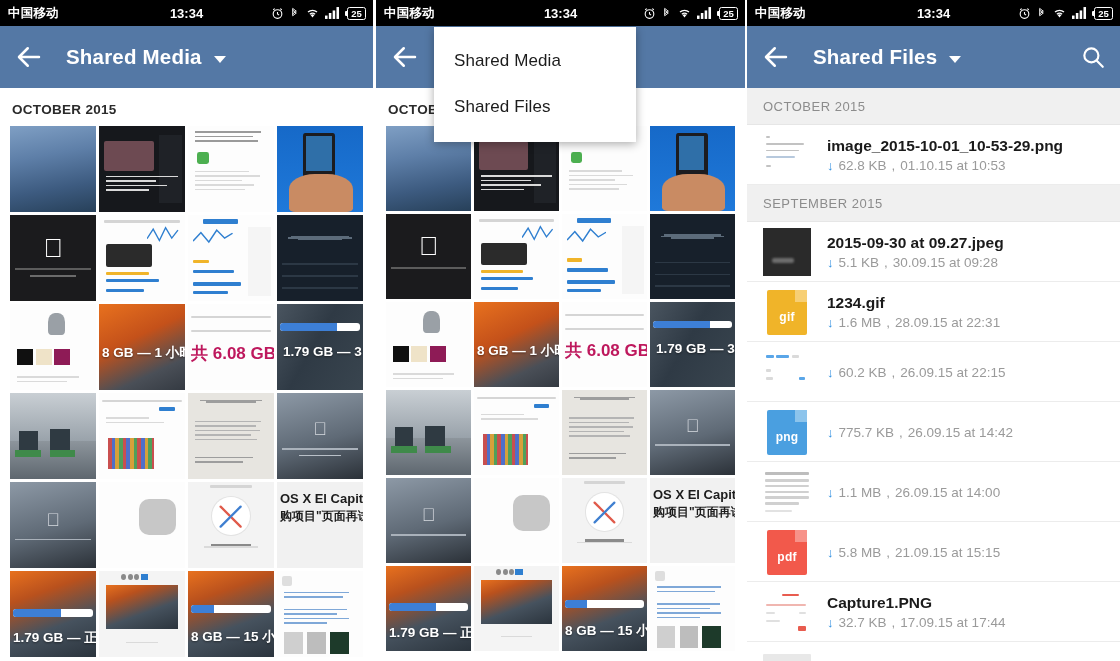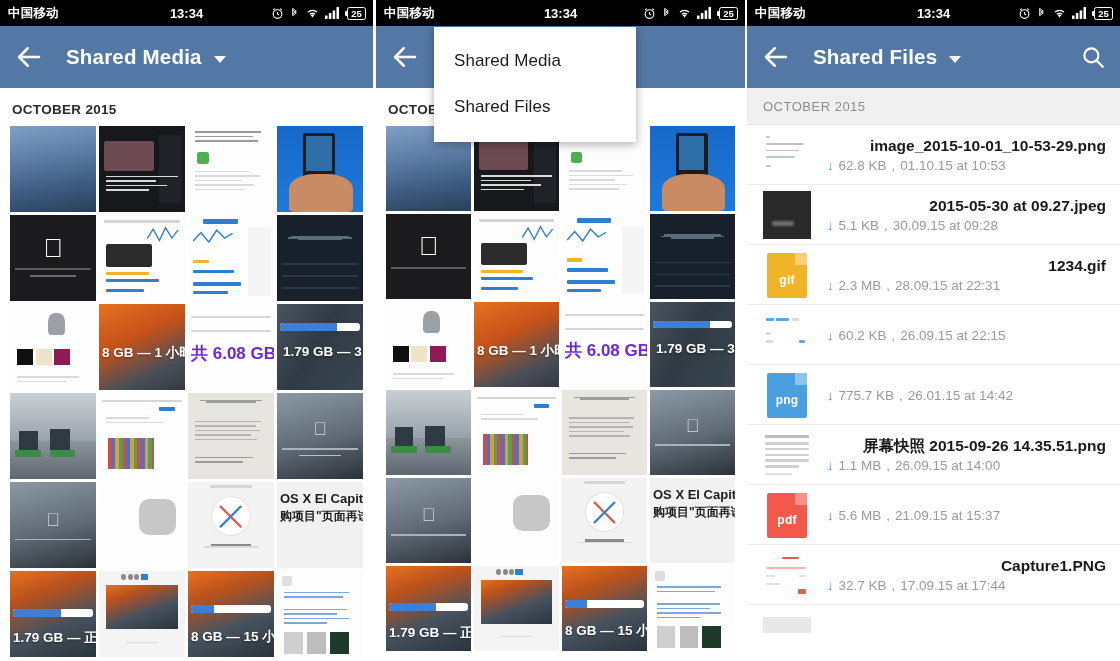--- a/index.html
+++ b/index.html
@@ -86,21 +86,21 @@
   .th-elcap { background:#f3f3f3; }
   .th-capitan-photo { background: linear-gradient(160deg,#e8711e 0%,#b9511d 28%,#46525e 62%,#2b343d 100%); }
 
   .apple-logo { position:absolute; left:50%; top:38%; transform:translate(-50%,-50%); color:#fff; font-size:26px; }
   .apple-logo.sm { font-size:18px; color:#d7dbe0; }
   .bar-line { position:absolute; height:2px; background:#cfcfcf; left:6%; right:6%; }
   .ovl-text {
     position:absolute; left:0; right:0; color:#fff; font-size:13.5px; font-weight:700;
     white-space:nowrap; text-shadow:0 1px 2px rgba(0,0,0,.45); padding-left:3px;
   }
-  .ovl-text.dark { color:#6d28d9; text-shadow:none; font-size:17px; }
+  .ovl-text.dark { color:#be185d; text-shadow:none; font-size:17px; }
   .progress {
     position:absolute; left:4%; right:4%; height:9%; border-radius:3px;
     background:#fff; overflow:hidden;
   }
   .progress > i { display:block; height:100%; background:#3d7fd6; }
   .tiny-row { position:absolute; display:flex; gap:4%; }
   .tiny-sq { width:22%; padding-top:22%; }
   .mini-lines { position:absolute; left:8%; right:8%; }
   .mini-lines > span { display:block; height:1.5px; background:#dadada; margin-bottom:3px; }
   .blue-bar { position:absolute; height:4%; background:#2f7fd0; border-radius:1px; }
@@ -125,21 +125,21 @@
     border-bottom:1px solid #e6e6e6;
   }
   .file-row {
     display:flex; align-items:center; height:60px; padding:0 14px 0 16px;
     border-bottom:1px solid #ececec; background:#fff;
   }
   .file-thumb {
     width:48px; height:48px; flex:0 0 48px; margin-right:16px;
     position:relative; overflow:hidden; background:#fff;
   }
-  .file-meta { min-width:0; flex:1 1 auto;text-align:right; }
+  .file-meta { min-width:0; flex:1 1 auto; }
   .file-name {
     font-size:15.5px; font-weight:700; color:#1a1a1a; line-height:19px;
     white-space:nowrap; overflow:hidden; text-overflow:clip;
   }
   .file-sub {
     font-size:13.5px; color:#9a9a9a; line-height:17px; margin-top:2px;
     display:flex; align-items:center; gap:5px; white-space:nowrap;
   }
   .dl-arrow { color:#2f8fe0; font-size:13px; font-weight:700; line-height:13px; }
 
@@ -973,27 +973,28 @@
         <span class="file-name">image_2015-10-01_10-53-29.png</span>
         <span class="file-sub">
           <span class="dl-arrow">↓</span>
           <span>62.8 KB</span>
             <span>,</span>
           <span>01.10.15 at 10:53</span>
         </span>
       </span>
     </div>
 
+    <div class="section-head">SEPTEMBER 2015</div>
 
     <div class="file-row">
       <span class="file-thumb">
         <span class="pv pv-dark"></span>
       </span>
       <span class="file-meta">
-        <span class="file-name">2015-05-30 at 09.27.jpeg</span>
+        <span class="file-name">2015-09-30 at 09.27.jpeg</span>
         <span class="file-sub">
           <span class="dl-arrow">↓</span>
           <span>5.1 KB</span>
             <span>,</span>
           <span>30.09.15 at 09:28</span>
         </span>
       </span>
     </div>
 
     <div class="file-row">
@@ -1001,21 +1002,21 @@
         <span class="doc-icon gif">
           <span class="body"></span>
             <span class="fold"></span>
           <span class="lbl">gif</span>
         </span>
       </span>
       <span class="file-meta">
         <span class="file-name">1234.gif</span>
         <span class="file-sub">
           <span class="dl-arrow">↓</span>
-          <span>2.3 MB</span>
+          <span>1.6 MB</span>
             <span>,</span>
           <span>28.09.15 at 22:31</span>
         </span>
       </span>
     </div>
 
     <div class="file-row">
       <span class="file-thumb">
         <span class="pv pv-blue">
           <span style="left:6%;top:16%;width:16%"></span>
@@ -1042,62 +1043,61 @@
           <span class="body"></span>
             <span class="fold"></span>
           <span class="lbl">png</span>
         </span>
       </span>
       <span class="file-meta">
         <span class="file-sub">
           <span class="dl-arrow">↓</span>
           <span>775.7 KB</span>
             <span>,</span>
-          <span>26.01.15 at 14:42</span>
+          <span>26.09.15 at 14:42</span>
         </span>
       </span>
     </div>
 
     <div class="file-row">
       <span class="file-thumb">
         <span class="pv pv-grey">
           <span style="left:4%;top:10%;width:92%;background:#bdbdbd"></span>
           <span style="left:4%;top:24%;width:92%"></span>
           <span style="left:4%;top:36%;width:92%"></span>
           <span style="left:4%;top:48%;width:92%"></span>
           <span style="left:4%;top:60%;width:92%"></span>
           <span style="left:4%;top:72%;width:72%"></span>
           <span style="left:4%;top:88%;width:56%;background:#e2e2e2"></span>
         </span>
       </span>
       <span class="file-meta">
-        <span class="file-name">屏幕快照 2015-09-26 14.35.51.png</span>
         <span class="file-sub">
           <span class="dl-arrow">↓</span>
           <span>1.1 MB</span>
             <span>,</span>
           <span>26.09.15 at 14:00</span>
         </span>
       </span>
     </div>
 
     <div class="file-row">
       <span class="file-thumb">
         <span class="doc-icon pdf">
           <span class="body"></span>
             <span class="fold"></span>
           <span class="lbl">pdf</span>
         </span>
       </span>
       <span class="file-meta">
         <span class="file-sub">
           <span class="dl-arrow">↓</span>
-          <span>5.6 MB</span>
+          <span>5.8 MB</span>
             <span>,</span>
-          <span>21.09.15 at 15:37</span>
+          <span>21.09.15 at 15:15</span>
         </span>
       </span>
     </div>
 
     <div class="file-row">
       <span class="file-thumb">
         <span class="pv pv-red">
           <span style="left:6%;top:14%;width:34%;left:40%"></span>
           <span style="left:6%;top:34%;width:84%;background:#f0b6b0"></span>
           <span style="left:6%;top:50%;width:20%;background:#e0e0e0"></span>

